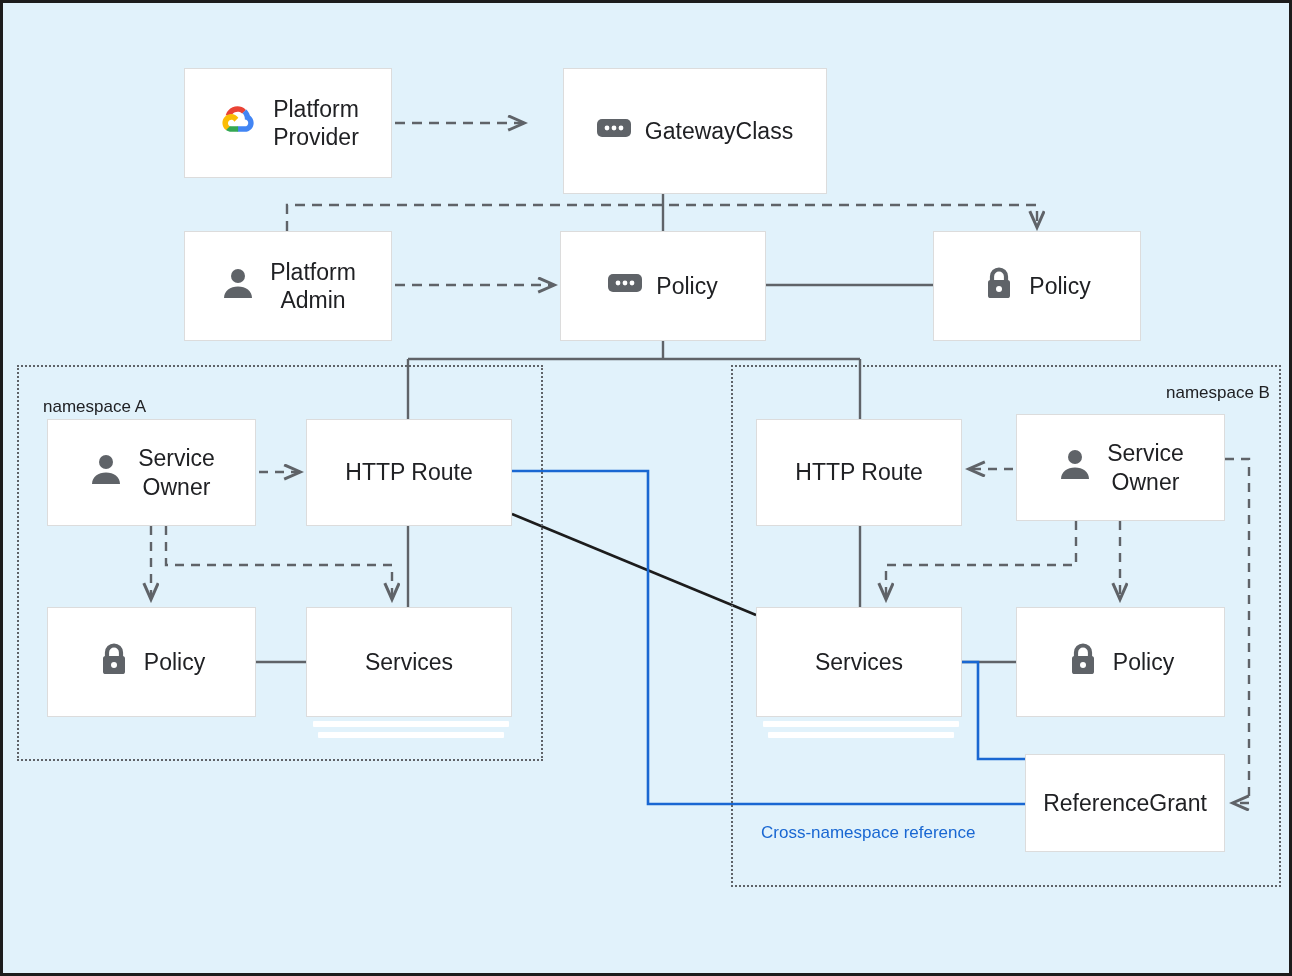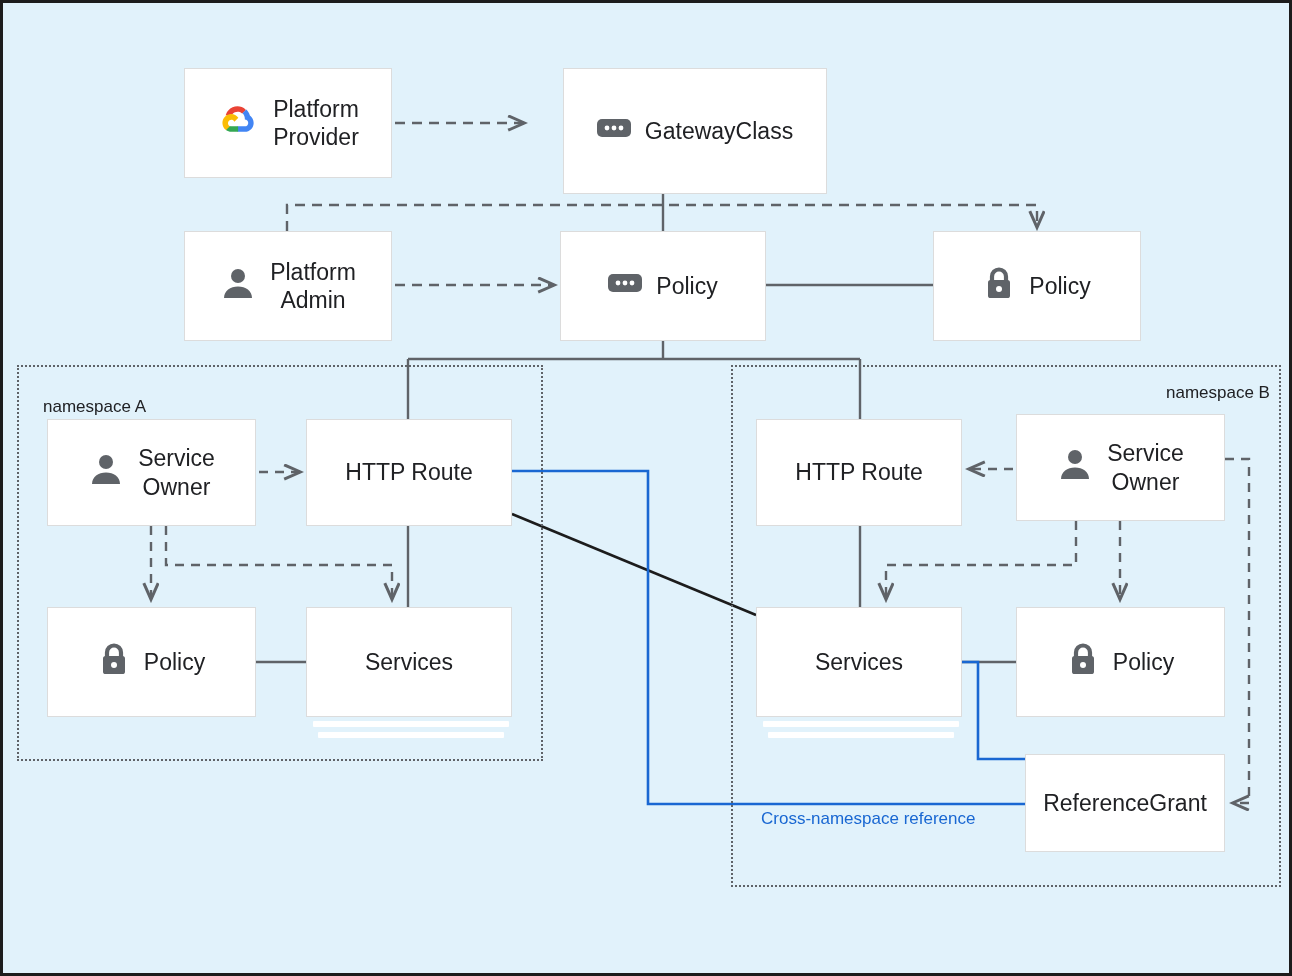--- a/index.html
+++ b/index.html
@@ -44,20 +44,21 @@
     white-space:nowrap;
   }
   .stack{position:absolute;z-index:4;}
   .stack i{display:block;background:#ffffff;height:6px;border-radius:1px;}
   .xref-label{
     position:absolute;
     font-size:17px;
     color:#1967d2;
     z-index:5;
     white-space:nowrap;
+    margin-top:14px;
   }
 </style>
 </head>
 <body>
 
 <div id="canvas">
 
   <svg id="edges" viewBox="0 0 1292 976">
     <defs>
       <marker id="arrow" markerWidth="9" markerHeight="9" refX="7.2" refY="3.4" orient="auto" markerUnits="strokeWidth">

